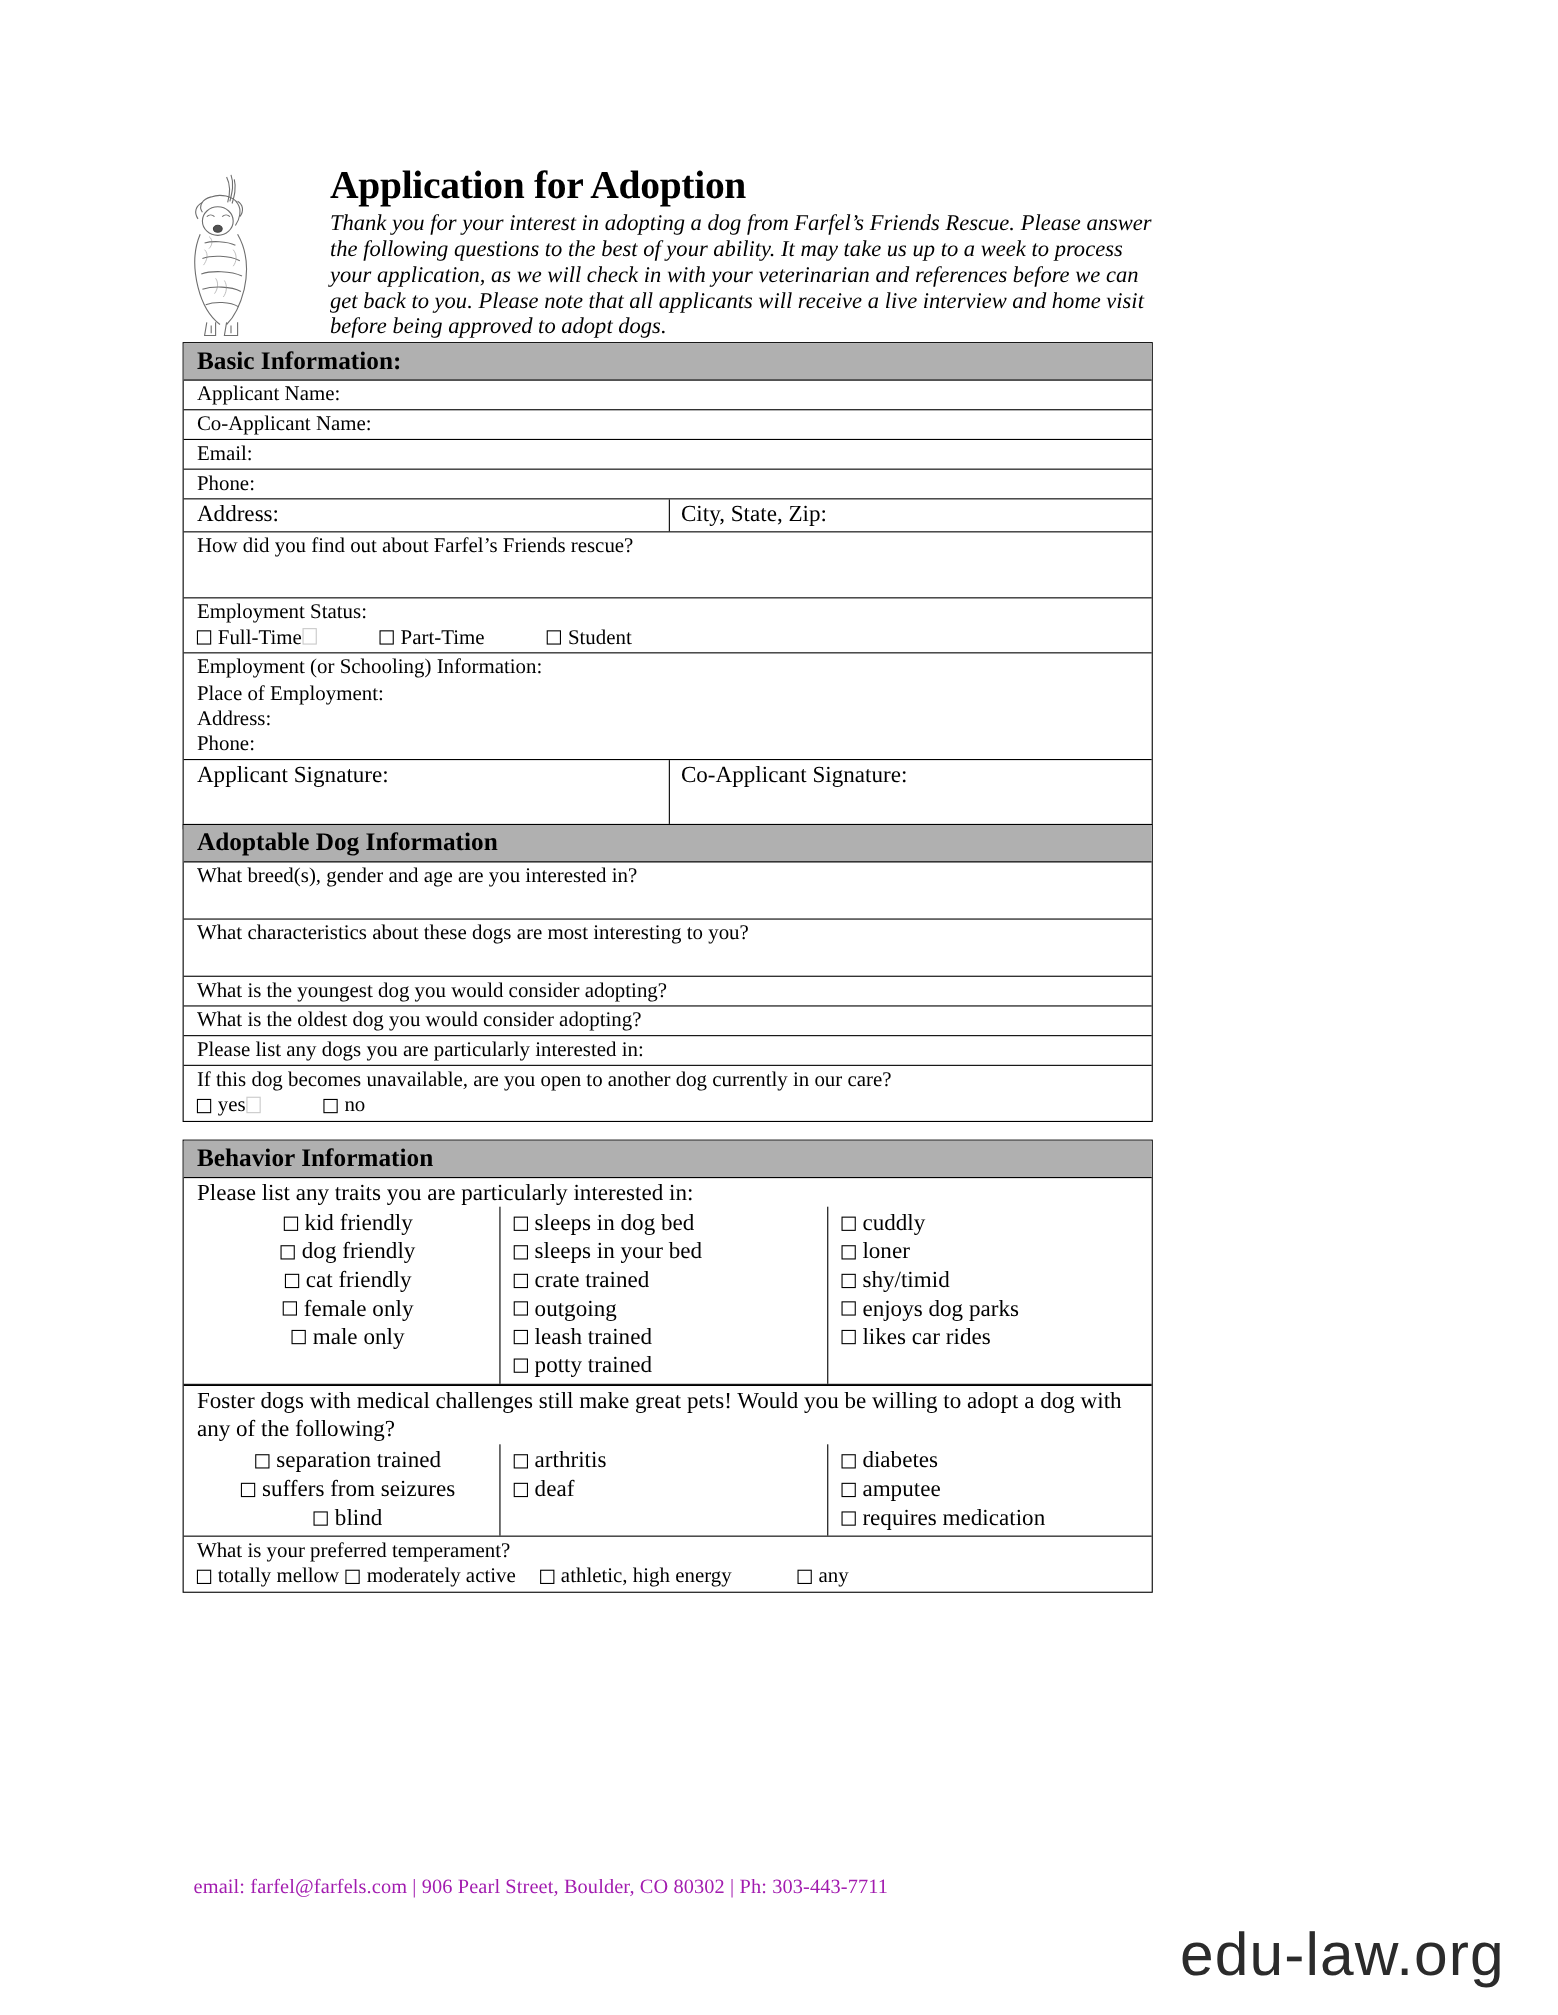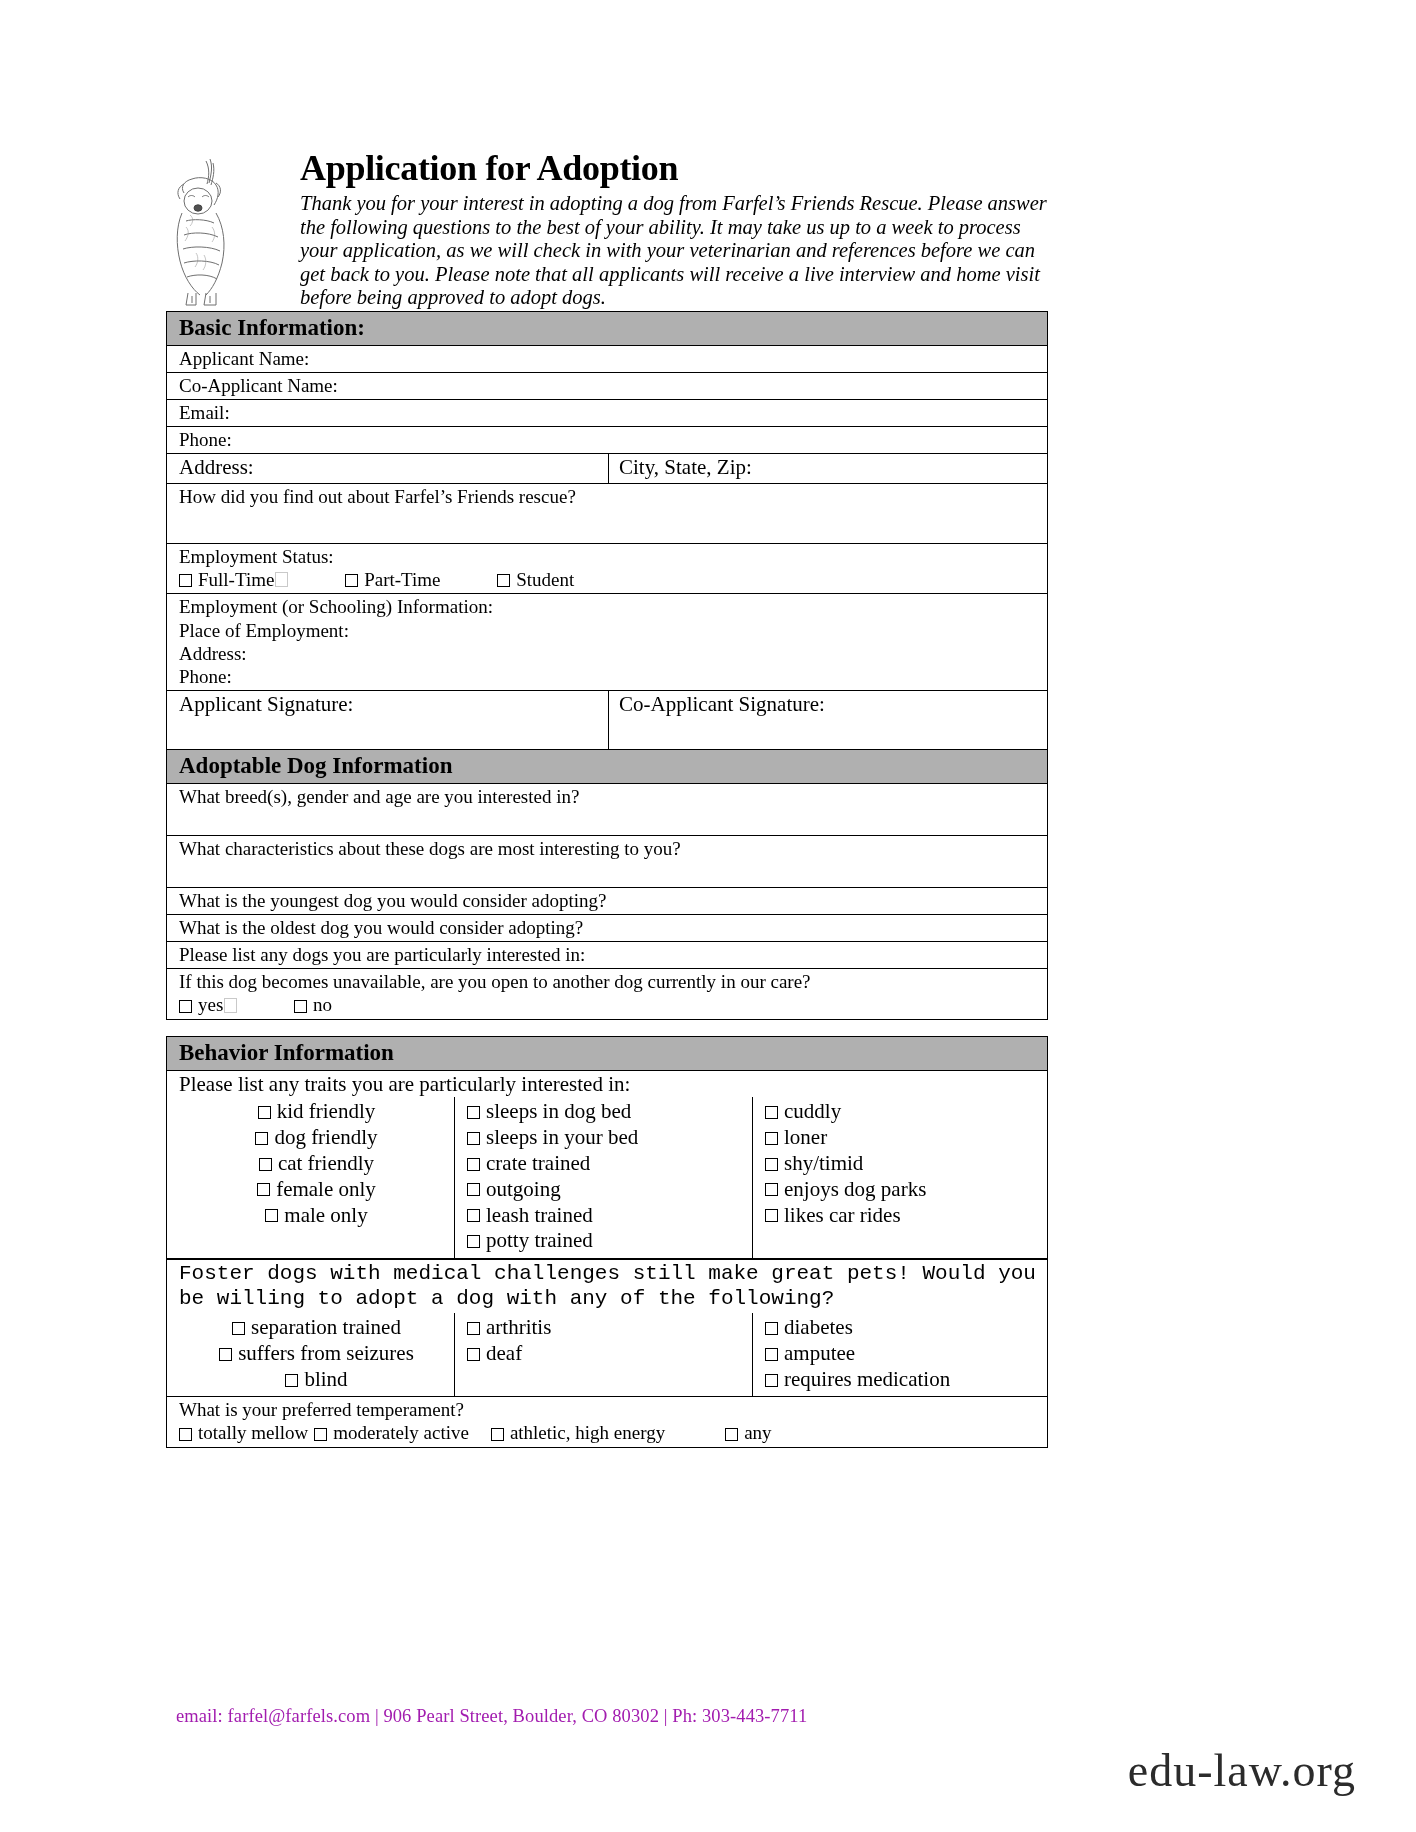--- a/index.html
+++ b/index.html
@@ -167,24 +167,24 @@
     position: absolute;
     left: 176px;
     top: 1706px;
     font-size: 18.5px;
     color: #a21caf;
     letter-spacing: 0.1px;
     white-space: nowrap;
   }
   .watermark {
     position: absolute;
-    right: 60px;
+    right: 48px;
     top: 1744px;
-    font-family: Liberation Serif, serif;
-    font-size: 46px;
+    font-family: Liberation Sans, sans-serif;
+    font-size: 55px;
     color: #2b2b2b;
     letter-spacing: 1px;
     white-space: nowrap;
   }
 </style>
 </head>
 <body>
 
 <div class="page">
 
@@ -342,21 +342,21 @@
       <div class="col c">
         <div><span class="cb"></span><span>cuddly</span></div>
         <div><span class="cb"></span><span>loner</span></div>
         <div><span class="cb"></span><span>shy/timid</span></div>
         <div><span class="cb"></span><span>enjoys dog parks</span></div>
         <div><span class="cb"></span><span>likes car rides</span></div>
       </div>
     </div>
 
     <div style="border-top:1.1px solid #000;">
-      <div class="qline" style="padding-bottom:2px;font-family:Liberation Mono, monospace;">Foster dogs with medical challenges still make great pets! Would you be willing to adopt a dog with any of the following?</div>
+      <div class="qline" style="padding-bottom:2px;">Foster dogs with medical challenges still make great pets! Would you be willing to adopt a dog with any of the following?</div>
       <div class="grid3">
         <div class="col a">
           <div><span class="cb"></span><span>separation trained</span></div>
           <div><span class="cb"></span><span>suffers from seizures</span></div>
           <div><span class="cb"></span><span>blind</span></div>
         </div>
         <div class="col b">
           <div><span class="cb"></span><span>arthritis</span></div>
           <div><span class="cb"></span><span>deaf</span></div>
         </div>

